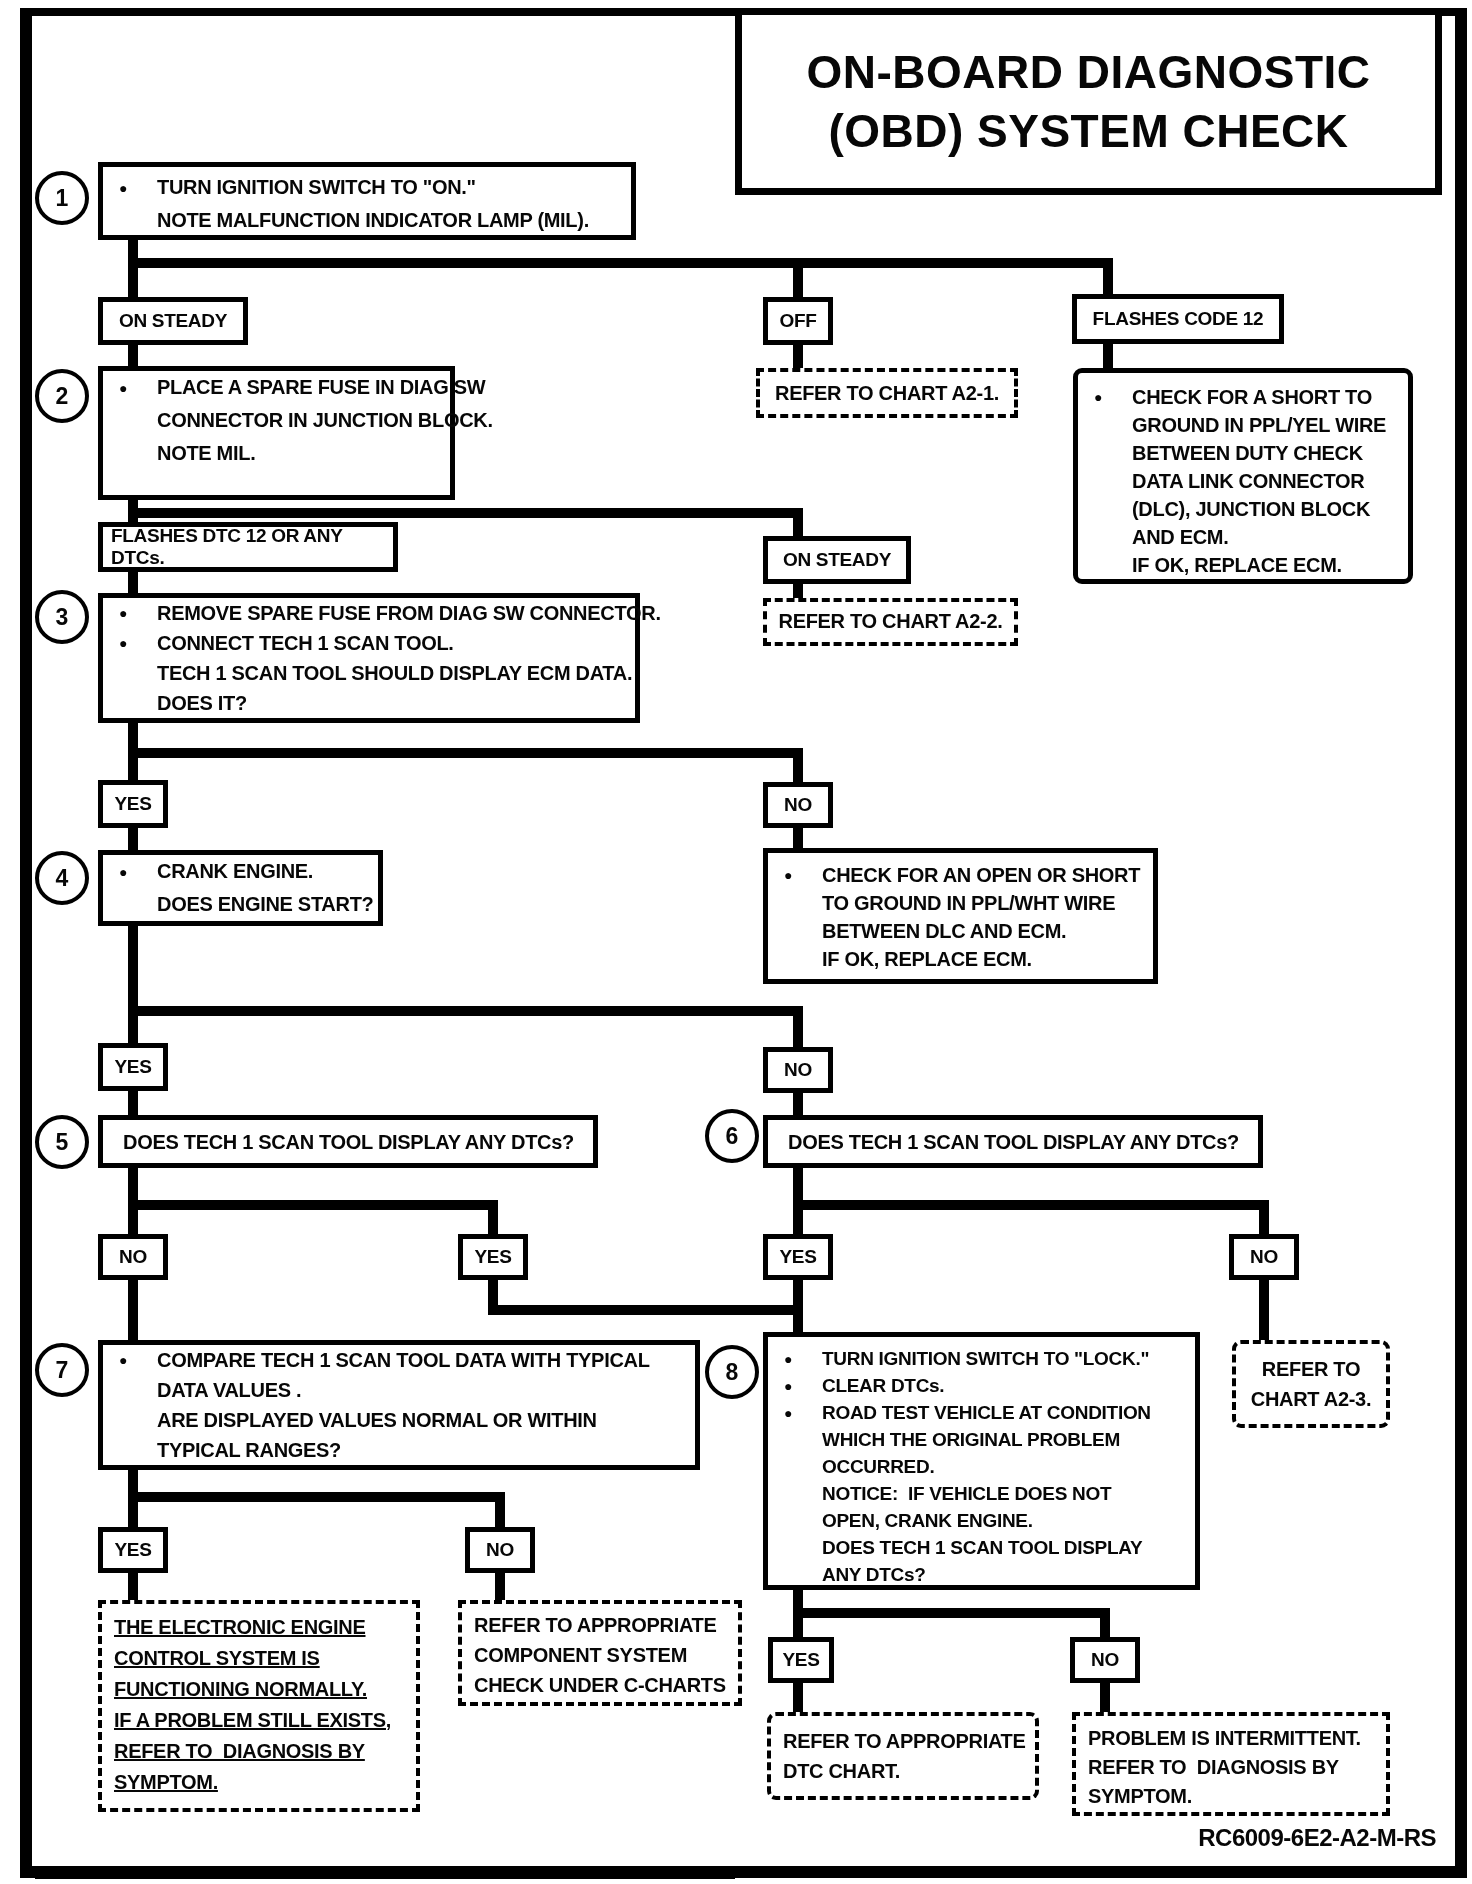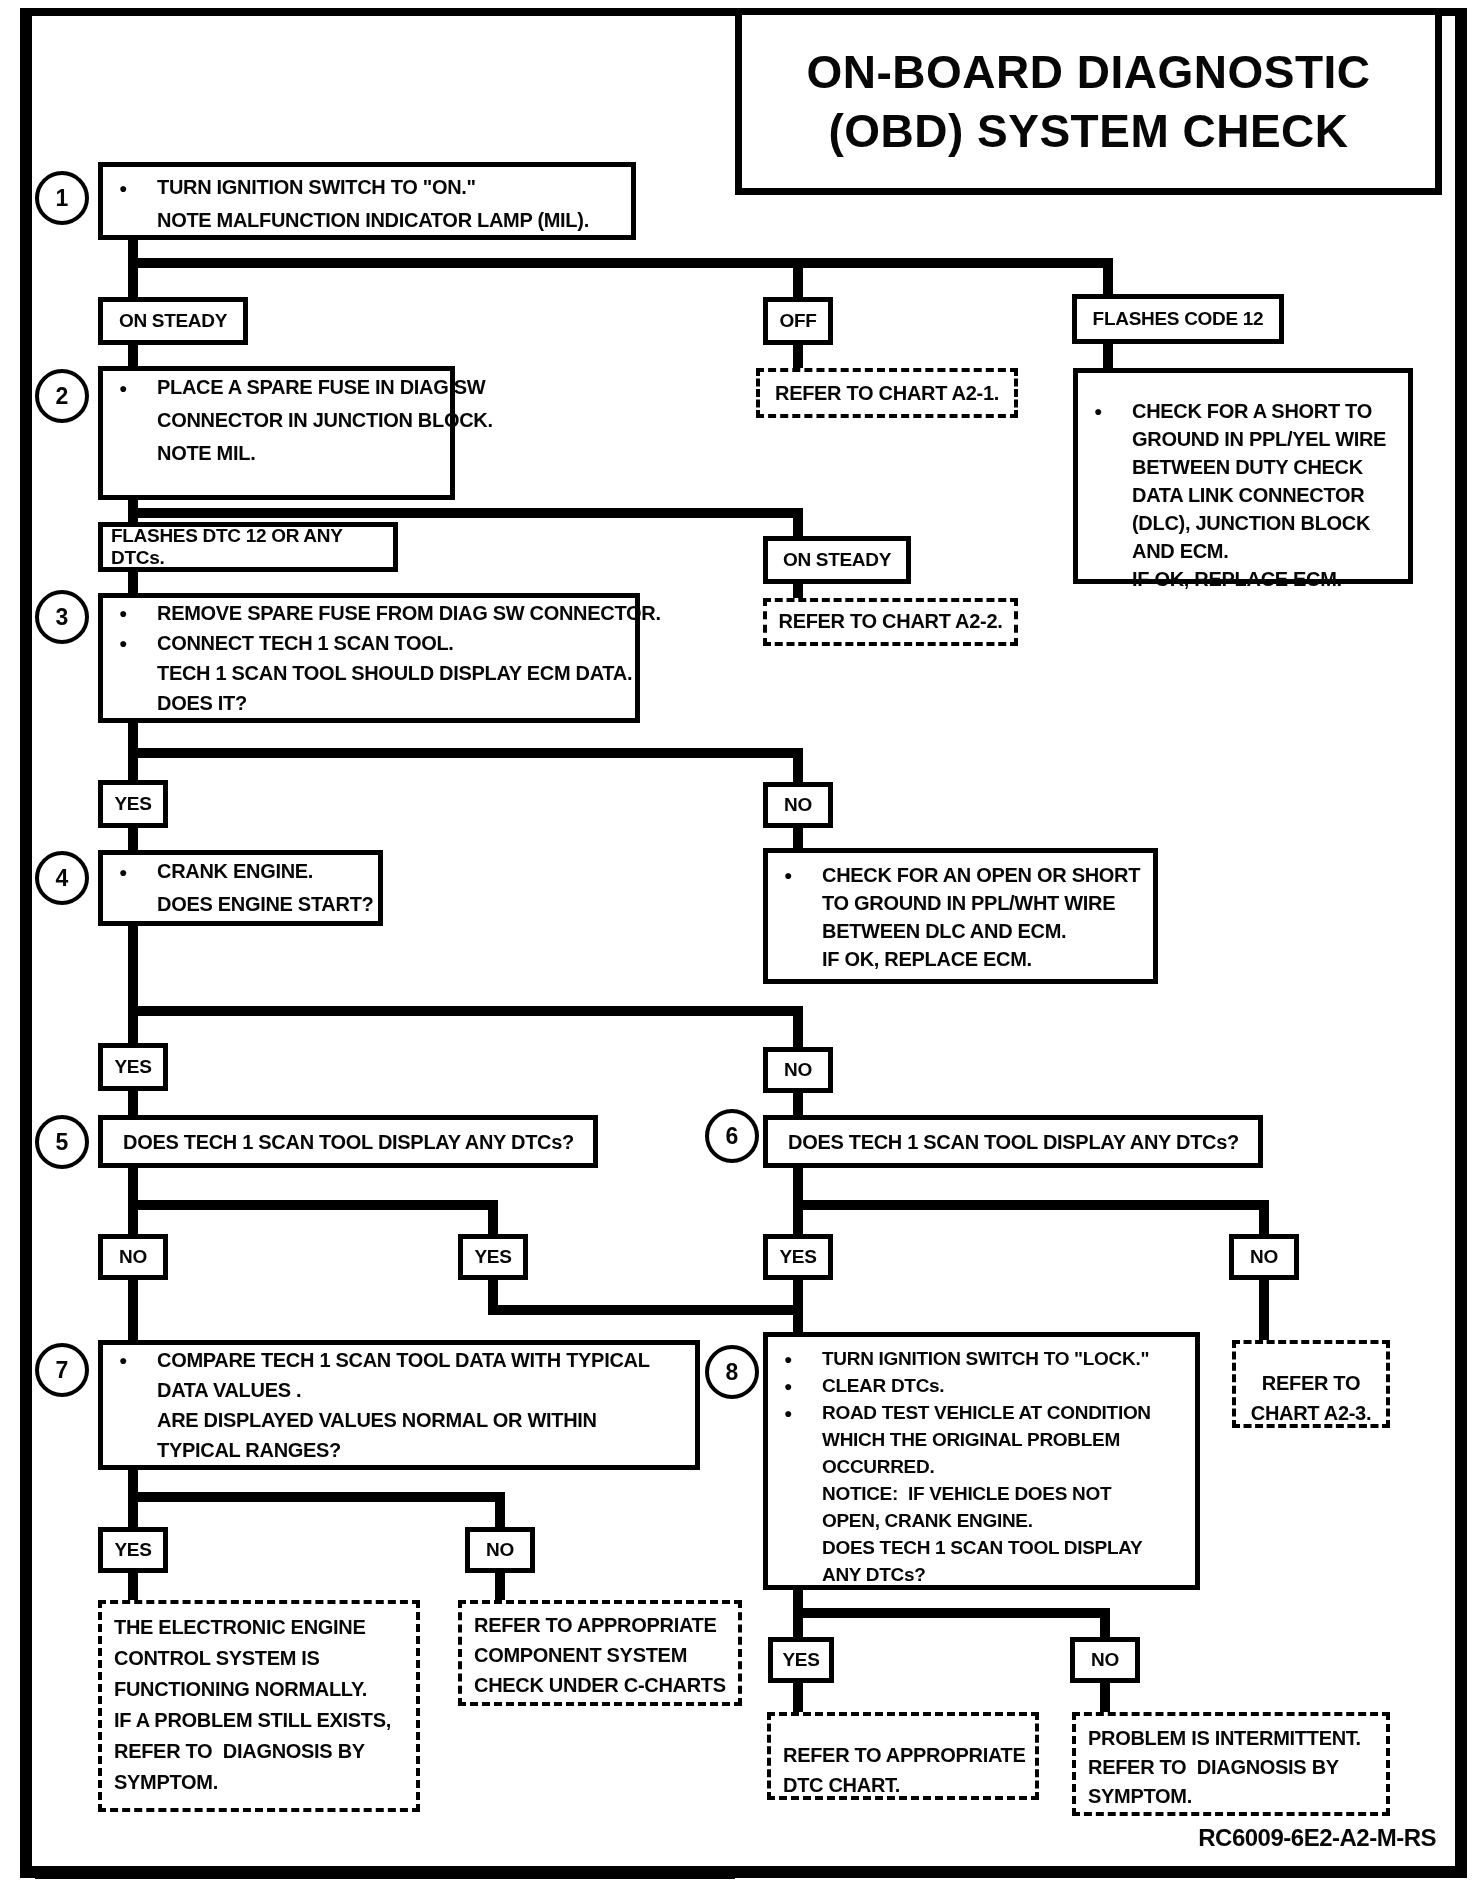--- a/index.html
+++ b/index.html
@@ -15,22 +15,22 @@
   .lbl{display:flex;align-items:center;justify-content:center;font-size:19px;z-index:3;}
   .lbl.left{justify-content:flex-start;padding-left:8px;}
   .q{display:flex;align-items:center;padding-left:20px;}
   .ln{white-space:pre;position:relative;line-height:32px;}
   .bullets .ln{padding-left:54px;}
   .bullets .ln.b::before{content:"\25CF";position:absolute;left:16px;top:50%;
        transform:translateY(-50%);font-size:14px;}
   .plain .ln{padding-left:12px;}
   .center .ln{padding-left:0;text-align:center;}
   .lh33 .ln{line-height:33px;} .lh30 .ln{line-height:30px;} .lh29 .ln{line-height:29px;}
-  .lh28 .ln{line-height:28px;} .lh27 .ln{line-height:27px;} .lh31 .ln{line-height:31px;}
-  .pt4{padding-top:4px;} .pt6{padding-top:6px;} .pt8{padding-top:8px;} .pt10{padding-top:24px;}
+  .lh28 .ln{line-height:28px;} .lh27 .ln{line-height:27px;} .lh31 .ln{line-height:31px;text-decoration:underline;}
+  .pt4{padding-top:4px;} .pt6{padding-top:6px;} .pt8{padding-top:8px;} .pt10{padding-top:10px;border-radius:9px;}
   .fs19{font-size:19px;}
   .circle{position:absolute;width:46px;height:46px;border:4px solid #000;border-radius:50%;
           background:#fff;display:flex;align-items:center;justify-content:center;
           font-size:23px;font-weight:bold;z-index:3;}
   .titlebox{position:absolute;left:735px;top:8px;width:707px;height:187px;background:#fff;
             border:7px solid #000;z-index:4;display:flex;flex-direction:column;justify-content:center;
             text-align:center;font-weight:bold;font-size:46px;line-height:1.28;letter-spacing:0.5px;
             box-sizing:border-box;}
   .footer{position:absolute;left:1000px;top:1824px;width:436px;text-align:right;
           font-weight:bold;font-size:24px;z-index:3;letter-spacing:-0.5px;}

